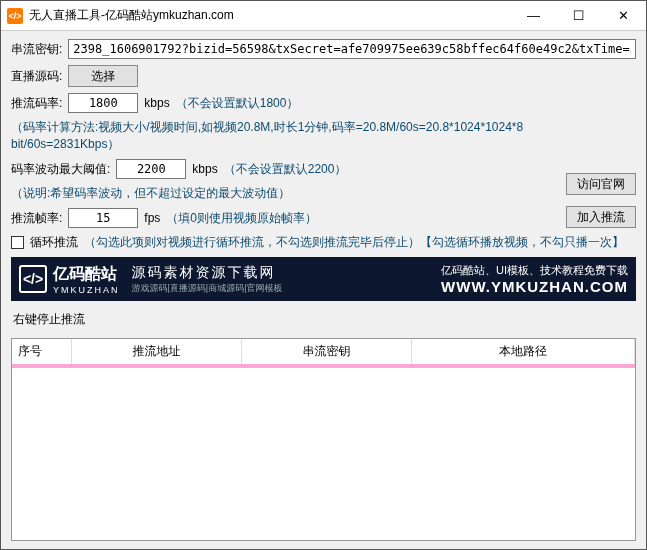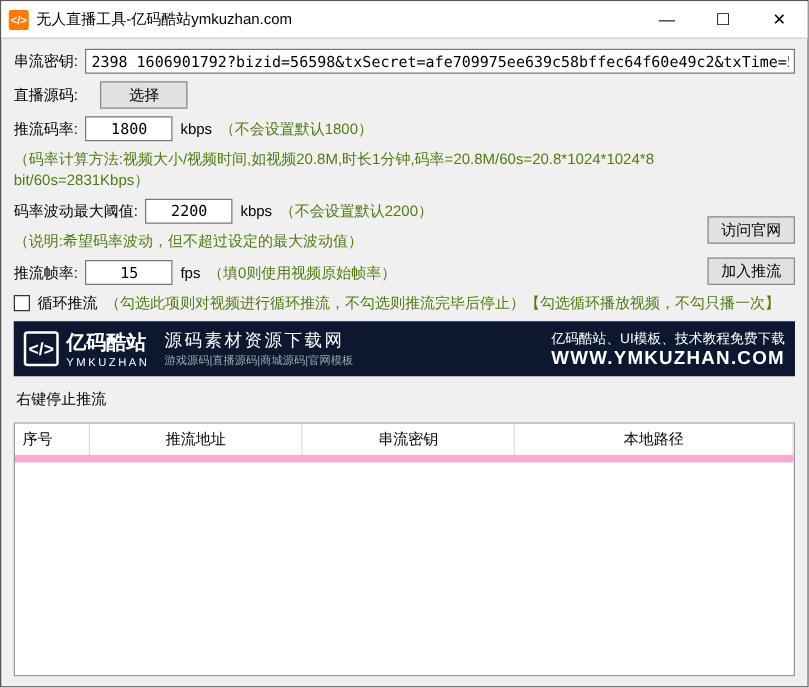--- a/index.html
+++ b/index.html
@@ -8,33 +8,33 @@
 .titlebar { height: 30px; background: #fff; display: flex; align-items: center; border-bottom: 1px solid #ccc; }
 .titlebar-icon { width: 16px; height: 16px; margin: 0 6px; background: #ff7a00; border-radius: 2px; display: flex; align-items: center; justify-content: center; color: #fff; font-size: 9px; font-weight: bold; }
 .titlebar-title { flex: 1; font-size: 12px; }
 .winbtn { width: 45px; height: 30px; display: flex; align-items: center; justify-content: center; font-size: 13px; color: #000; }
 .client { flex: 1; padding: 8px 10px; display: flex; flex-direction: column; gap: 6px; overflow: hidden; }
 .row { display: flex; align-items: center; gap: 6px; }
 .label { white-space: nowrap; }
 .text-input { border: 1px solid #777; background: #fff; font-family: SimSun, monospace; font-size: 12px; padding: 2px 4px; height: 20px; }
 .text-input.highlight { outline: 1px solid #0078d7; border-color: #0078d7; }
 .num-input { width: 70px; text-align: center; }
-.btn { border: 1px solid #888; background: #e1e1e1; font-size: 12px; padding: 2px 10px; height: 22px; margin-left: 12px; }
+.btn { border: 1px solid #888; background: #e1e1e1; font-size: 12px; padding: 2px 10px; height: 22px; }
 .btn.wide { width: 70px; }
-.note { font-size: 12px; color: #4d7c0f; }
+.note { font-size: 12px; color: #0c4a6e; }
 .checkbox { width: 13px; height: 13px; border: 1px solid #333; background: #fff; }
 .banner { height: 44px; background: #0d1830; color: #fff; display: flex; align-items: center; padding: 0 8px; gap: 12px; font-size: 11px; }
 .banner-logo { display: flex; align-items: center; gap: 6px; }
 .banner-logo-icon { width: 28px; height: 28px; border: 2px solid #fff; border-radius: 3px; display: flex; align-items: center; justify-content: center; font-weight: bold; font-size: 14px; }
 .banner-mid { font-size: 14px; letter-spacing: 2px; }
 .banner-right { margin-left: auto; text-align: center; }
 .banner-url { font-size: 15px; font-weight: bold; letter-spacing: 1px; }
 .help-text { font-size: 12px; padding: 4px 2px; }
 .table { flex: 1; border: 1px solid #999; background: #fff; display: flex; flex-direction: column; }
-.table-header { display: flex; background: #fff; border-bottom: 6px solid #f9a8d4; }
+.table-header { display: flex; background: #fff; border-bottom: 4px solid #f9a8d4; }
 .table-header > div { padding: 4px 6px; border-right: 1px solid #ddd; font-size: 12px; }
 .col-num { width: 60px; }
 .col-url { width: 170px; text-align: center; }
 .col-key { width: 170px; text-align: center; }
 .col-path { flex: 1; text-align: center; }
 .table-body { flex: 1; }
 .right-col { display: flex; flex-direction: column; gap: 6px; align-items: flex-end; }
 .grow { flex: 1; }
 </style>
 </head>

